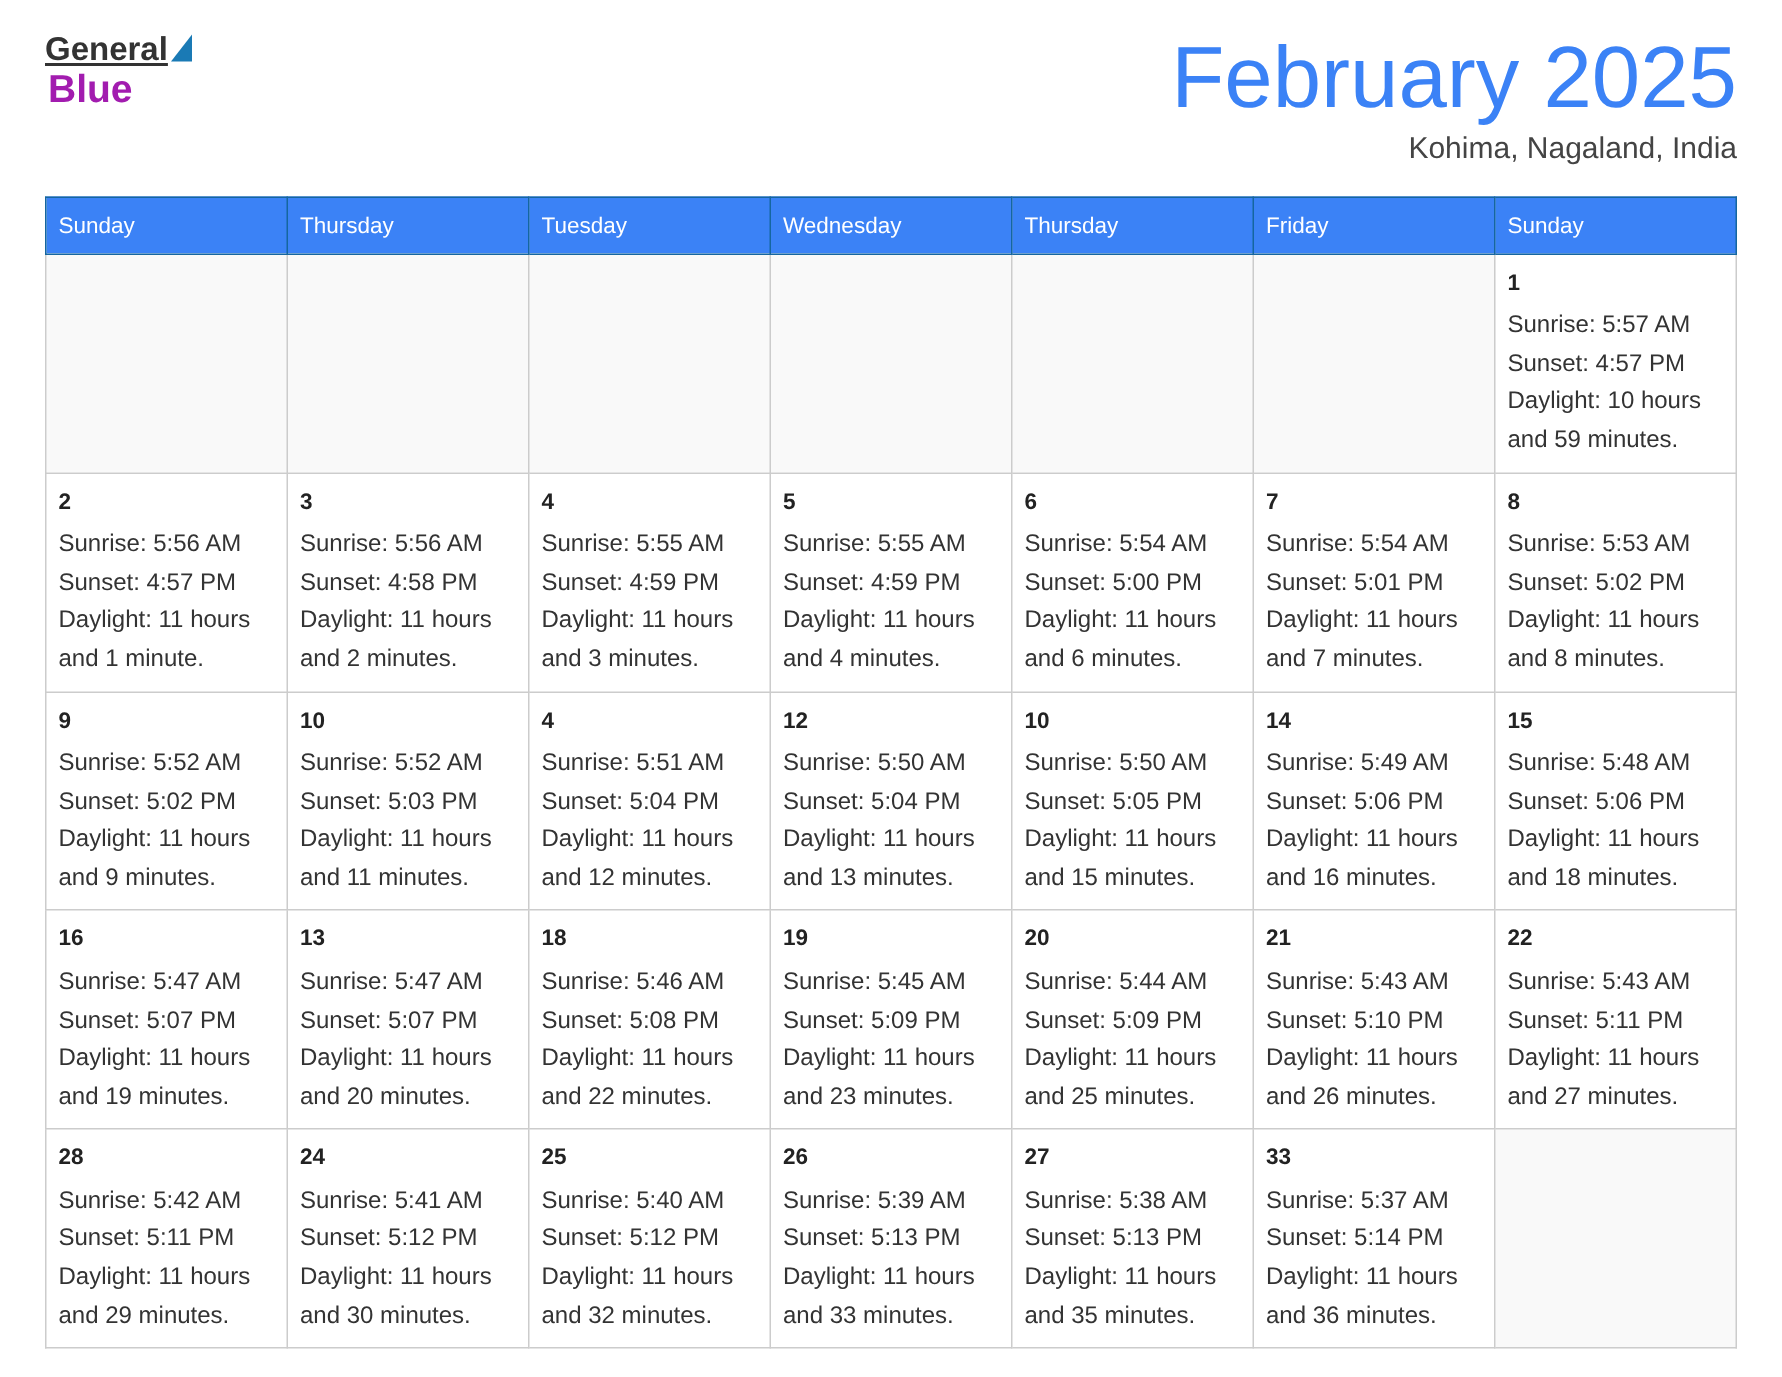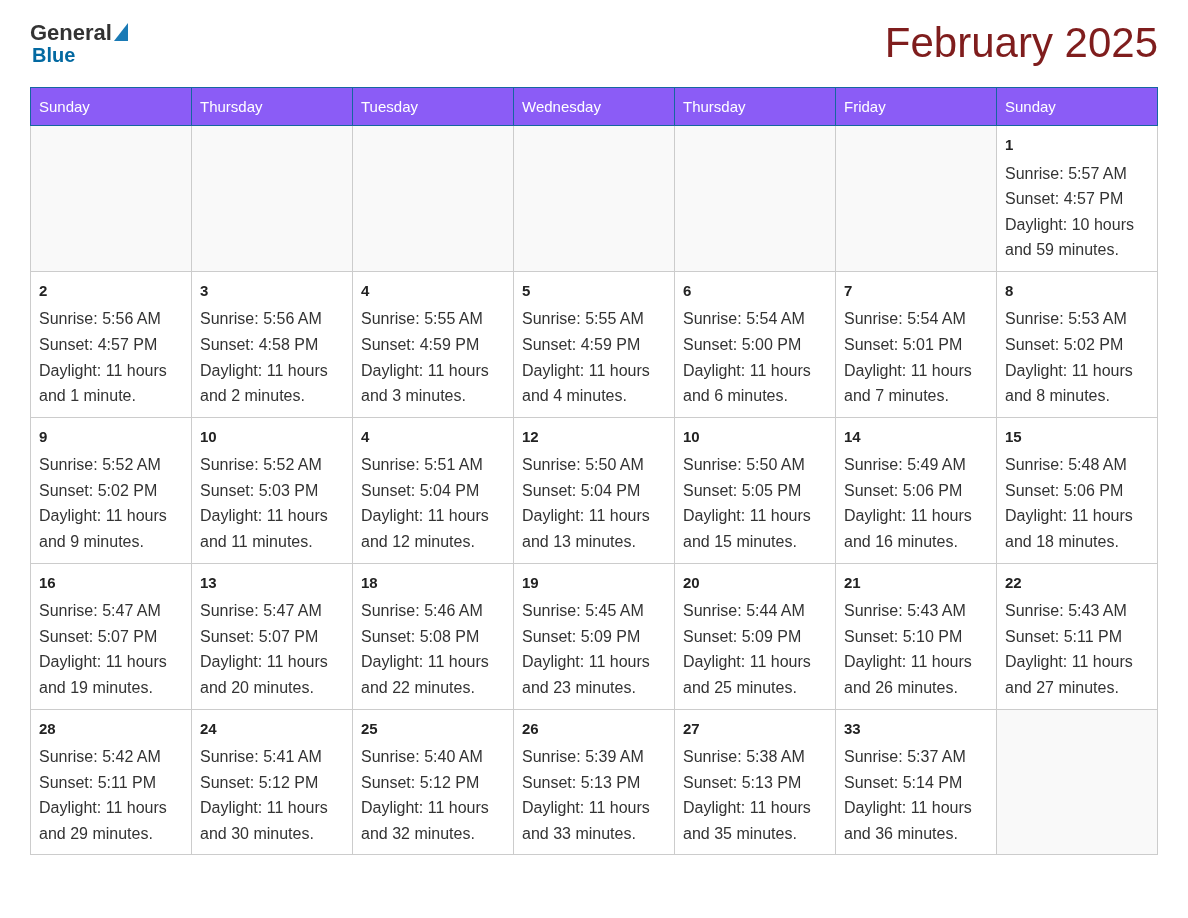--- a/index.html
+++ b/index.html
@@ -16,62 +16,63 @@
       margin-bottom: 20px;
     }
     .logo {
       display: flex;
       flex-direction: column;
       align-items: flex-start;
     }
     .logo-top {
       display: flex;
       align-items: center;
+      text-decoration: underline;
     }
     .logo-general {
       font-size: 22px;
       font-weight: bold;
       color: #333;
     }
     .logo-triangle {
       width: 0;
       height: 0;
       border-left: 14px solid transparent;
       border-bottom: 18px solid #1a7ab5;
       margin-left: 2px;
       margin-bottom: 2px;
     }
     .logo-blue {
-      font-size: 20px;
+      font-size: 26px;
       font-weight: bold;
-      color: #0369a1;
+      color: #a21caf;
       margin-top: -2px;
       margin-left: 2px;
     }
     .title-section {
       text-align: right;
     }
     .month-title {
-      font-size: 42px;
+      font-size: 58px;
       font-weight: normal;
-      color: #7f1d1d;
+      color: #3b82f6;
       line-height: 1.1;
     }
     .location {
       font-size: 20px;
       color: #444;
       margin-top: 4px;
     }
     .calendar {
       width: 100%;
       border-collapse: collapse;
       border: 1px solid #aaa;
     }
     .calendar th {
-      background-color: #8b5cf6;
+      background-color: #3b82f6;
       color: #fff;
       padding: 10px 8px;
       font-size: 15px;
       font-weight: normal;
       text-align: left;
       border: 1px solid #1566a0;
     }
     .calendar td {
       vertical-align: top;
       padding: 8px;
@@ -107,20 +108,21 @@
 <div class="header">
   <div class="logo">
     <div class="logo-top">
       <span class="logo-general">General</span>
       <div class="logo-triangle"></div>
     </div>
     <span class="logo-blue">Blue</span>
   </div>
   <div class="title-section">
     <div class="month-title">February 2025</div>
+    <div class="location">Kohima, Nagaland, India</div>
   </div>
 </div>
 
 <table class="calendar">
   <thead>
     <tr>
     <th>Sunday</th>
         <th>Thursday</th>
         <th>Tuesday</th>
         <th>Wednesday</th>

